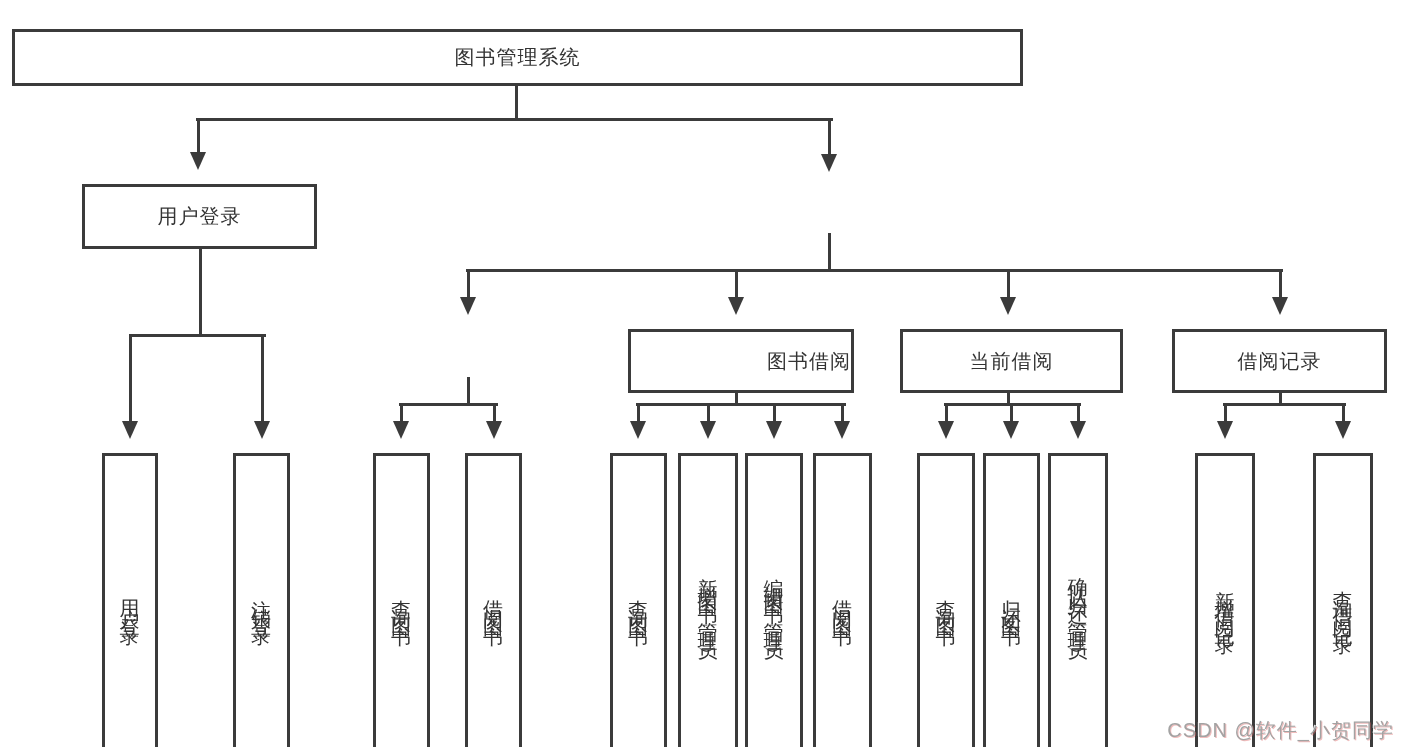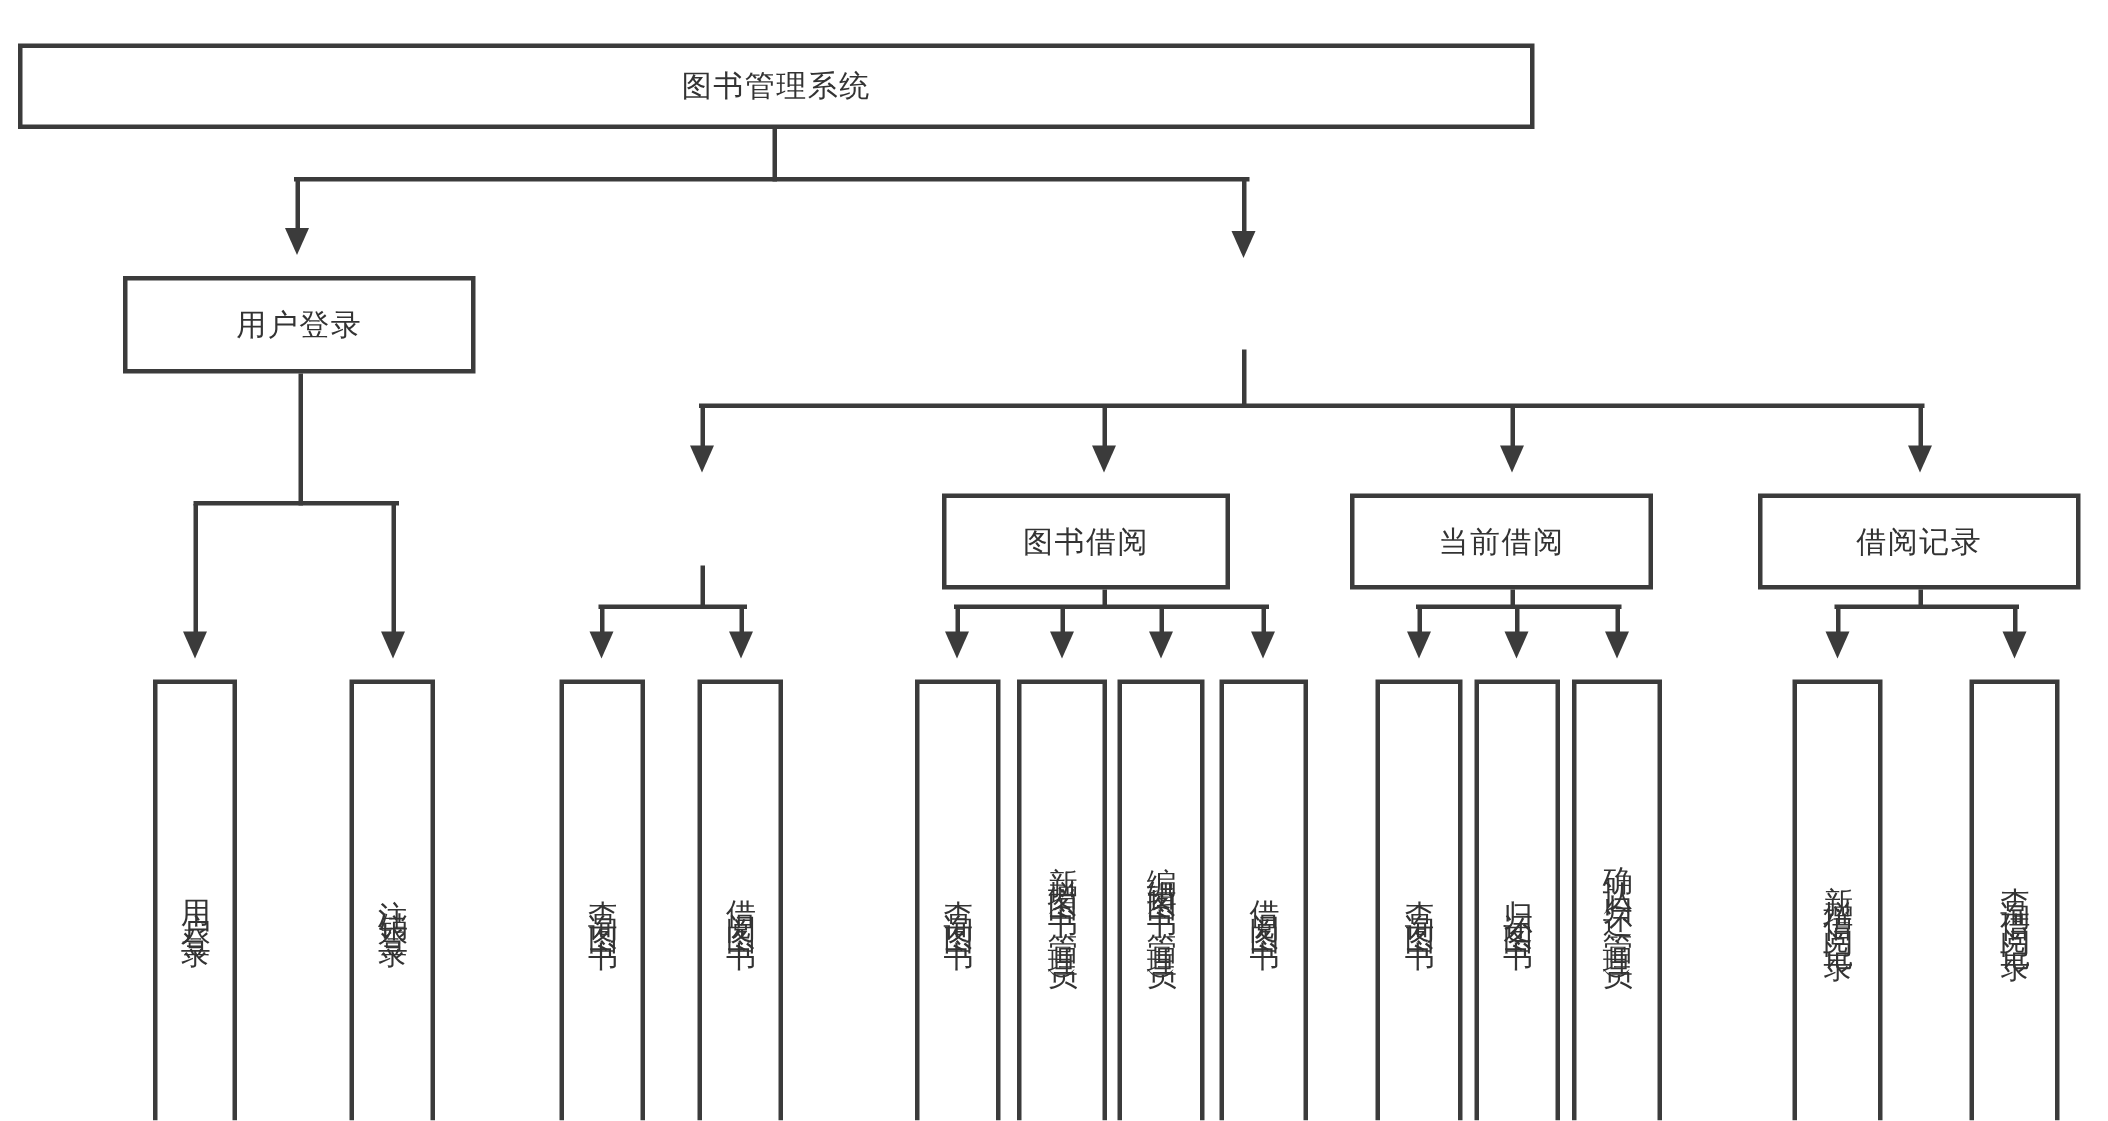--- a/index.html
+++ b/index.html
@@ -70,20 +70,21 @@
     color:var(--wm);
     text-shadow:1px 1px 0 rgba(224,106,106,0.45), -1px -1px 0 rgba(255,255,255,0.85);
     z-index:3;
     white-space:nowrap;
   }
 </style>
 </head>
 <body>
 
 <div id="canvas">
+  <div class="watermark">CSDN @软件_小贺同学</div>
 <div class="seg" style="left: 514.5px; top: 70px; width: 3px; height: 51px;"></div>
     <div class="seg" style="left: 195.5px; top: 117.5px; width: 637px; height: 3px;"></div>
     <div class="seg" style="left: 827.5px; top: 233px; width: 3px; height: 39px;"></div>
     <div class="seg" style="left: 465.5px; top: 268.5px; width: 817px; height: 3px;"></div>
     <div class="seg" style="left: 198.5px; top: 233px; width: 3px; height: 104px;"></div>
     <div class="seg" style="left: 128.5px; top: 333.5px; width: 137px; height: 3px;"></div>
     <div class="seg" style="left: 466.5px; top: 377px; width: 3px; height: 29px;"></div>
     <div class="seg" style="left: 398.5px; top: 402.5px; width: 99px; height: 3px;"></div>
     <div class="seg" style="left: 734.5px; top: 377px; width: 3px; height: 29px;"></div>
     <div class="seg" style="left: 635.5px; top: 402.5px; width: 210px; height: 3px;"></div>
@@ -128,24 +129,24 @@
     <div class="arrow-stem" style="left: 1223.5px; top: 405px; height: 18px;"></div>
     <div class="arrow-head" style="left: 1217px; top: 421px;"></div>
     <div class="arrow-stem" style="left: 1341.5px; top: 405px; height: 18px;"></div>
     <div class="arrow-head" style="left: 1335px; top: 421px;"></div>
     <div class="box hbox" style="left: 12px; top: 13px; width: 1011px; height: 57px;">
       <span class="label">图书管理系统</span>
     </div>
     <div class="box hbox" style="left: 82px; top: 168px; width: 235px; height: 65px;">
       <span class="label">用户登录</span>
     </div>
-    <div class="box hbox" style="left: 628px; top: 313px; width: 192px; height: 64px;">
+    <div class="box hbox" style="left: 628px; top: 313px; width: 226px; height: 64px; justify-content: flex-end;">
       <span class="label">图书借阅</span>
     </div>
-    <div class="box hbox" style="left: 900px; top: 313px; width: 202px; height: 64px;">
+    <div class="box hbox" style="left: 900px; top: 313px; width: 223px; height: 64px;">
       <span class="label">当前借阅</span>
     </div>
     <div class="box hbox" style="left: 1172px; top: 313px; width: 215px; height: 64px;">
       <span class="label">借阅记录</span>
     </div>
     <div class="box vbox" style="left: 102px; top: 437px; width: 56px; height: 298px;">
       <span class="label">用户登录</span>
     </div>
     <div class="box vbox" style="left: 233px; top: 437px; width: 57px; height: 298px;">
       <span class="label">注销登录</span>

